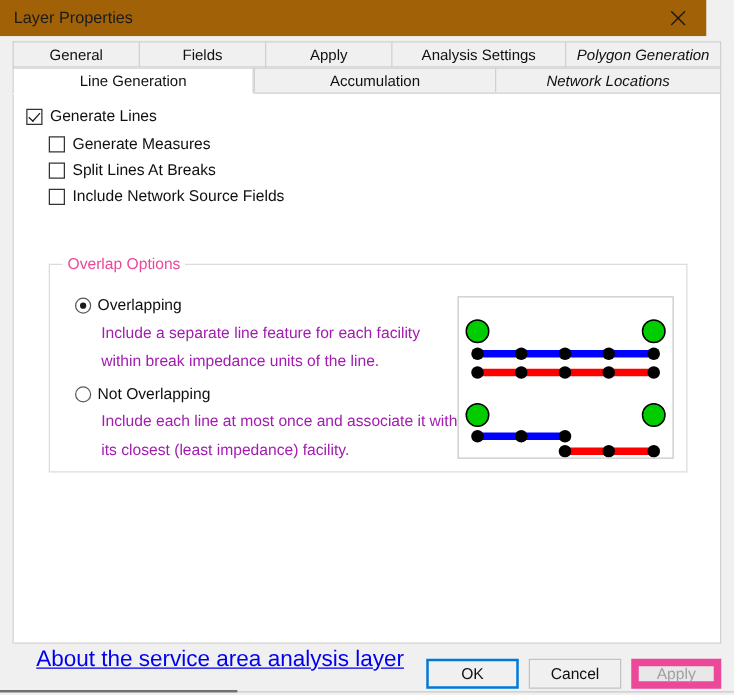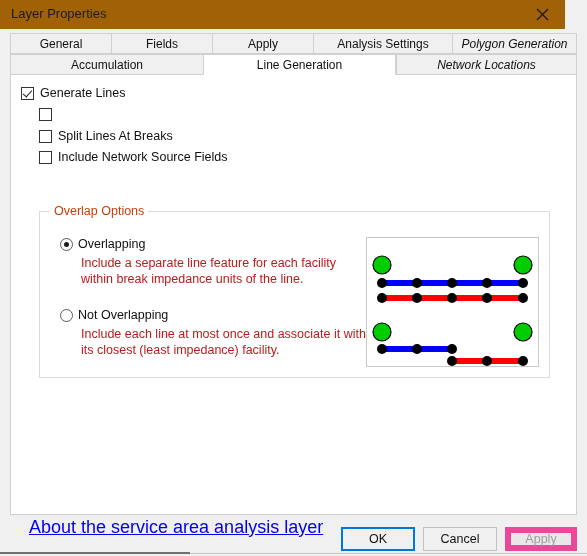--- a/index.html
+++ b/index.html
@@ -138,21 +138,21 @@
     height: 167px;
     box-sizing: border-box;
     border: 1px solid #dcdcdc;
   }
   #group-overlap-label {
     position: absolute;
     left: 10px; top: -8px;
     background: #ffffff;
     padding: 0 4px;
     font-size: 12.5px;
-    color: #c2410c;
+    color: #ec4899;
     white-space: nowrap;
   }
 
   
   .radio-row {
     position: absolute;
     display: flex;
     align-items: center;
     cursor: default;
     white-space: nowrap;
@@ -172,22 +172,22 @@
     position: absolute;
     left: 3px; top: 3px;
     width: 5px; height: 5px;
     border-radius: 50%;
     background: #1b1b1b;
   }
   .radio-label { font-size: 12.5px; color: #101010; }
   .radio-desc {
     position: absolute;
     font-size: 12.5px;
-    color: #b91c1c;
-    line-height: 16px;
+    color: #a21caf;
+    line-height: 23px;
     width: 290px;
   }
 
   
   #illus-panel {
     position: absolute;
     left: 326px; top: 25px;
     width: 173px;
     height: 130px;
     box-sizing: border-box;
@@ -275,35 +275,36 @@
 
   <div id="tabstrip">
     <div class="tab-row row1">
       <div class="tab" style="width:101px">General</div>
       <div class="tab" style="width:101px">Fields</div>
       <div class="tab" style="width:101px">Apply</div>
       <div class="tab" style="width:139px">Analysis Settings</div>
       <div class="tab" style="width:125px">Polygon Generation</div>
     </div>
     <div class="tab-row row2">
+      <div class="tab selected" style="width:193px">Line Generation</div>
       <div class="tab" style="width:193px">Accumulation</div>
-      <div class="tab selected" style="width:193px">Line Generation</div>
       <div class="tab" style="width:181px">Network Locations</div>
     </div>
   </div>
 
   <div id="tabpage">
 
     <div class="chk-row" style="left:10px; top:11px;">
       <span class="chk-box checked"></span>
       <span class="chk-label">Generate Lines</span>
     </div>
 
     <div class="chk-row" style="left:28px; top:33px;">
       <span class="chk-box"></span>
+      <span class="chk-label">Generate Measures</span>
     </div>
 
     <div class="chk-row" style="left:28px; top:54px;">
       <span class="chk-box"></span>
       <span class="chk-label">Split Lines At Breaks</span>
     </div>
 
     <div class="chk-row" style="left:28px; top:75px;">
       <span class="chk-box"></span>
       <span class="chk-label">Include Network Source Fields</span>

